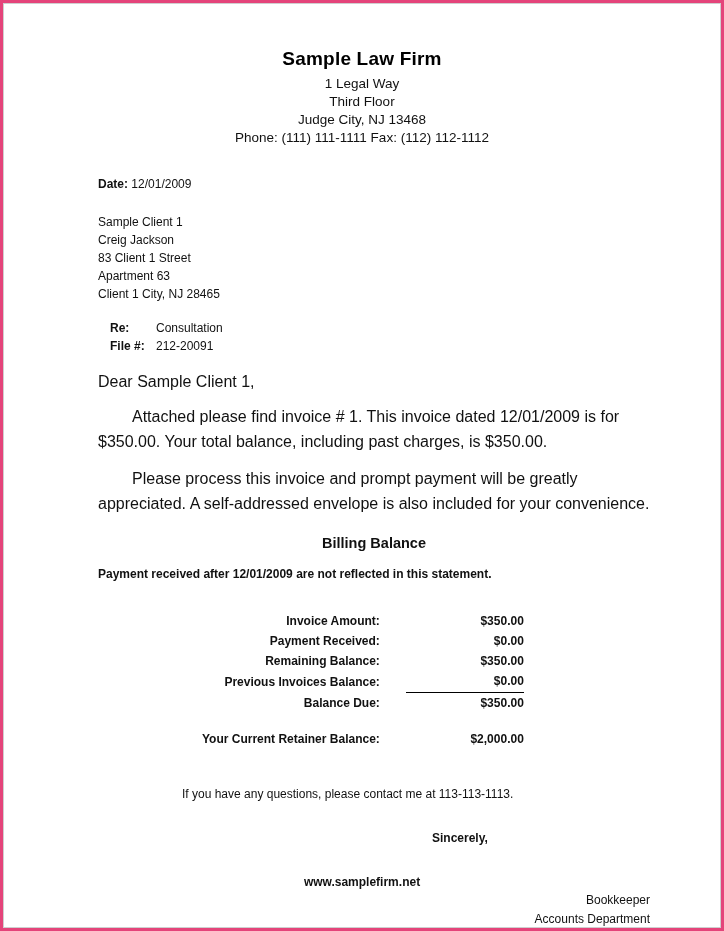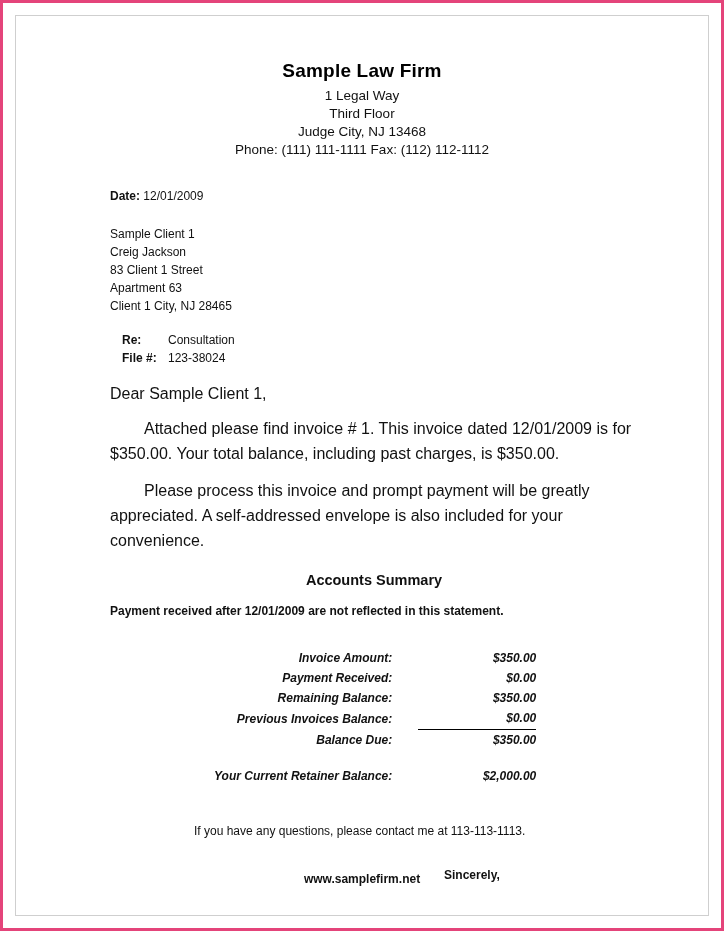--- a/index.html
+++ b/index.html
@@ -12,21 +12,21 @@
     background: #ffffff;
     font-family: "Liberation Sans", sans-serif;
     overflow: hidden;
   }
   .page-frame {
     box-sizing: border-box;
     width: 724px;
     height: 931px;
     border: 3px solid #e4447a;
     background: #ffffff;
-    padding: 12px;
+    padding: 0;
   }
   .page-inner {
     box-sizing: border-box;
     width: 100%;
     height: 100%;
     border: 1px solid #cfcfcf;
     background: #ffffff;
     padding: 28px 52px 20px 52px;
     position: relative;
   }
@@ -115,21 +115,20 @@
   .summary-table {
     margin: 0 auto;
     border-collapse: collapse;
     font-size: 12px;
     margin-left: 104px;
   }
   .summary-table td {
     padding: 3px 0;
     font-weight: bold;
     white-space: nowrap;
-    font-style: italic;
   }
   .summary-table td.label {
     text-align: right;
     padding-right: 26px;
   }
   .summary-table td.amount {
     text-align: right;
     width: 118px;
   }
   .summary-table tr.underline td.amount {
@@ -157,21 +156,21 @@
     margin-top: 46px;
     padding-left: 334px;
     font-size: 12px;
     line-height: 1.55;
     text-align: right;
   }
   .footer-url {
     position: absolute;
     left: 0;
     right: 0;
-    bottom: 29px;
+    bottom: 38px;
     text-align: center;
     font-size: 12px;
     font-weight: bold;
     color: #111;
   }
 </style>
 </head>
 <body>
 
 <div class="page-frame">
@@ -198,31 +197,31 @@
         <div>83 Client 1 Street</div>
         <div>Apartment 63</div>
         <div>Client 1 City, NJ 28465</div>
       </div>
 
       <div class="ref-block">
         <span class="ref-row">
           <span class="lbl">Re:</span><span>Consultation</span>
         </span>
         <span class="ref-row">
-          <span class="lbl">File #:</span><span>123-38024</span>
+          <span class="lbl">File #:</span><span>212-20091</span>
         </span>
       </div>
 
       <div class="salutation">Dear Sample Client 1,</div>
 
       <div class="para"><span class="indent"></span><span>Attached please find invoice # 1.  This invoice dated 12/01/2009 is for $350.00.  Your total balance, including past charges, is $350.00.</span></div>
 
       <div class="para"><span class="indent"></span><span>Please process this invoice and prompt payment will be greatly appreciated.  A self-addressed envelope is also included for your convenience.</span></div>
 
-      <div class="billing-title">Accounts Summary</div>
+      <div class="billing-title">Billing Balance</div>
       <div class="billing-note">Payment received after 12/01/2009 are not reflected in this statement.</div>
 
       <table class="summary-table">
         <tbody>
           <tr>
             <td class="label">Invoice Amount:</td>
             <td class="amount">$350.00</td>
           </tr>
           <tr>
             <td class="label">Payment Received:</td>

